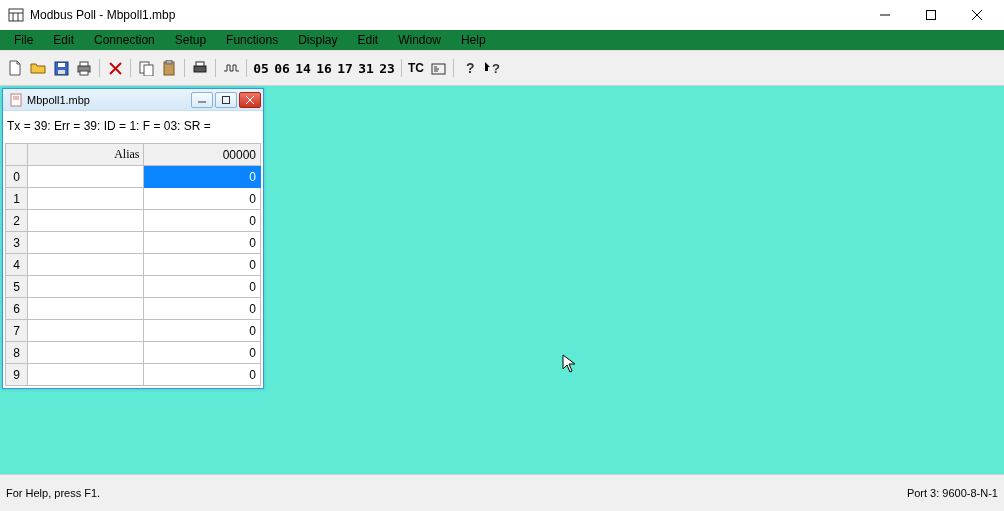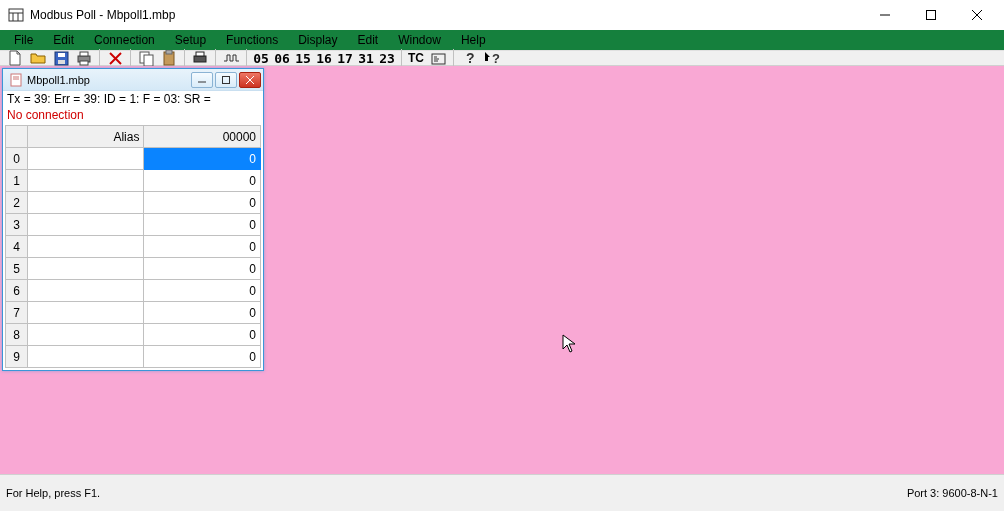--- a/index.html
+++ b/index.html
@@ -29,21 +29,21 @@
 }
 .menubar {
   height: 20px;
   display: flex;
   align-items: center;
   padding: 0 4px;
   background: #15803d;
 }
 .menu-item { padding: 2px 10px; font-size: 12px; }
 .toolbar {
-  height: 16px;
+  height: 36px;
   display: flex;
   align-items: center;
   padding: 0 4px;
   background: #f0f0f0;
   border-top: 1px solid #e0e0e0;
   border-bottom: 1px solid #d0d0d0;
   gap: 1px;
 }
 .tool-btn {
   min-width: 22px; height: 22px;
@@ -58,21 +58,21 @@
 .fc-btn {
   min-width: 20px; height: 22px;
   display: flex; align-items: center; justify-content: center;
   font-family: monospace;
   font-size: 13px;
   font-weight: bold;
   padding: 0 2px;
 }
 .tc-btn { font-weight: bold; font-family: sans-serif; font-size: 12px; }
 .workspace {
-  background: #f9a8d4;
+  background: #5eead4;
   position: relative;
   height: 413px;
   overflow: hidden;
 }
 .child-window {
   position: absolute;
   left: 2px; top: 2px;
   width: 262px;
   border: 1px solid #3a96d8;
   background: #fff;
@@ -93,37 +93,37 @@
   border:1px solid #8ab3d4;
   background:linear-gradient(#f5fbff,#d9ecf9);
   margin-left:2px;
   display:flex;align-items:center;justify-content:center;
   font-size:9px;
   border-radius:2px;
 }
 .cbtn.close { background: linear-gradient(#ee7766,#cc3322); color:#fff; border-color:#aa2211; }
 .info-line {
   font-size: 12px;
-  padding: 1px 4px;
+  padding: 8px 4px;
   white-space: nowrap;
   overflow: hidden;
 }
 .info-err { color: #d00000; }
 .grid-wrap { padding: 2px; }
 .grid { width:100%; border-collapse: collapse; table-layout: fixed; }
 .grid th, .grid td {
   border: 1px solid #c0c0c0;
   height: 22px;
   padding: 0 4px;
   font-size: 12px;
   background: #fff;
 }
 .grid th { background: #f0f0f0; font-weight: normal; }
 .grid .rowhead { width: 20px; text-align: center; background:#f0f0f0; }
-.grid .alias { width: 106px; text-align: right; }
+.grid .alias { width: 106px; text-align: right; font-family: Liberation Serif, serif; }
 .grid .val { width: 106px; text-align: right; }
 .grid td.selected { background:#0a84ff; color:#fff; border:1px solid #0a84ff; }
 .statusbar {
   height: 20px;
   position: absolute;
   bottom: 0; left: 0; right: 0;
   background: #f0f0f0;
   border-top: 1px solid #d0d0d0;
   display: flex;
   align-items: center;
@@ -240,21 +240,21 @@
     </div>
   <div class="tool-sep"></div>
   <div class="tool-btn">
       <svg width="17" height="14">
         <path d="M1 10h3V4h3v6h3V4h3v6h3" fill="none" stroke="#333"></path>
       </svg>
     </div>
   <div class="tool-sep"></div>
   <div class="fc-btn">05</div>
   <div class="fc-btn">06</div>
-  <div class="fc-btn">15</div>
+  <div class="fc-btn">14</div>
   <div class="fc-btn">16</div>
   <div class="fc-btn">17</div>
   <div class="fc-btn">31</div>
   <div class="fc-btn">23</div>
   <div class="tool-sep"></div>
   <div class="fc-btn tc-btn">TC</div>
   <div class="tool-btn">
       <svg width="15" height="15">
         <rect x="1" y="3" width="13" height="10" fill="none" stroke="#333"></rect>
         <path d="M3 6h3M3 8h5M3 10h4" stroke="#333"></path>
@@ -296,21 +296,20 @@
           </svg>
         </div>
       <div class="cbtn close">
           <svg width="8" height="8">
             <line x1="0" y1="0" x2="8" y2="8" stroke="#fff"></line>
             <line x1="8" y1="0" x2="0" y2="8" stroke="#fff"></line>
           </svg>
         </div>
     </div>
     <div class="info-line">Tx = 39: Err = 39: ID = 1: F = 03: SR =</div>
-    <div class="info-line info-err">No connection</div>
     <div class="grid-wrap">
       <table class="grid">
         <thead>
           <tr>
             <th class="rowhead"></th>
             <th class="alias">Alias</th>
             <th class="val">00000</th>
           </tr>
         </thead>
         <tbody id="grid-body">

